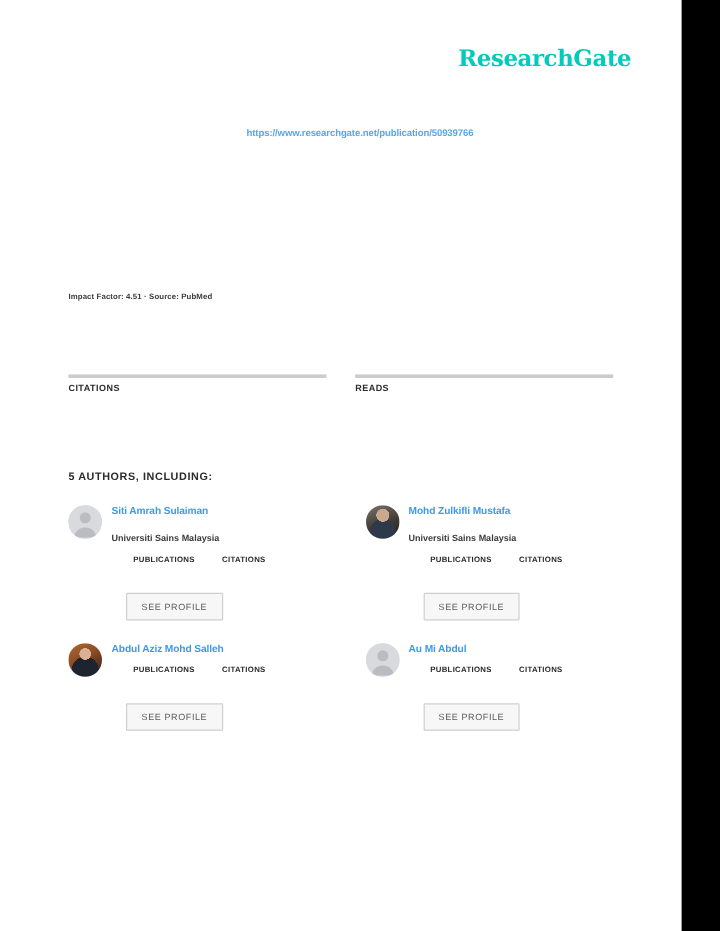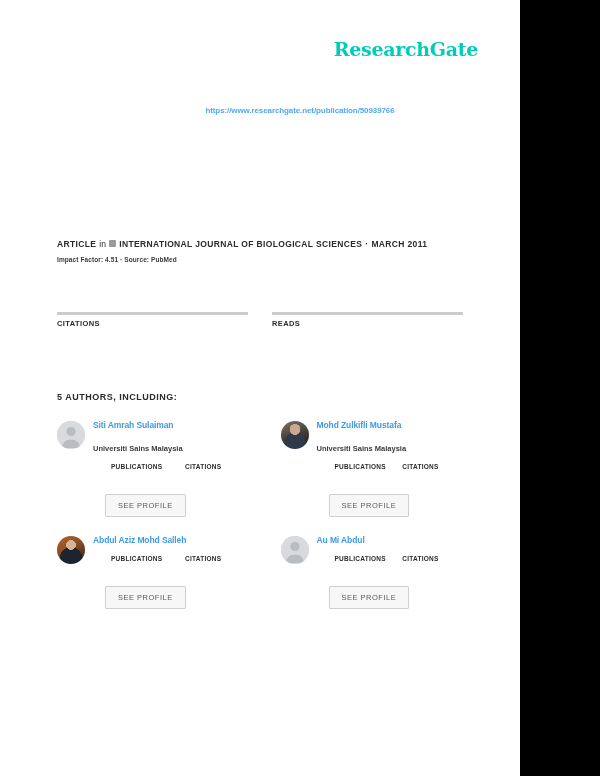--- a/index.html
+++ b/index.html
@@ -10,21 +10,21 @@
   }
   body {
     width: 600px;
     height: 776px;
     overflow: hidden;
     font-family: "Liberation Sans", sans-serif;
   }
 
   .page {
     position: relative;
-    width: 520px;
+    width: 568px;
     height: 776px;
     background: #ffffff;
     box-sizing: border-box;
     overflow: hidden;
   }
 
   
   .logo-row {
     position: absolute;
     top: 40px;
@@ -260,28 +260,20 @@
 
 <div class="page">
 
   <div class="logo-row">
     <div class="rg-logo">ResearchGate</div>
   </div>
 
   <div class="url-line">https://www.researchgate.net/publication/50939766</div>
 
   <div class="meta-block">
-    <div class="meta-line">
-      <span class="kw">ARTICLE</span>
-      <span class="in">in</span>
-      <span class="journal-icon"></span>
-      <span>INTERNATIONAL JOURNAL OF BIOLOGICAL SCIENCES</span>
-      <span>·</span>
-      <span>MARCH 2011</span>
-    </div>
     <div class="impact-line">Impact Factor: 4.51 · Source: PubMed</div>
   </div>
 
   <div class="stats-row">
     <div class="stat-col">
       <div class="stat-rule"></div>
       <div class="stat-value"></div>
       <div class="stat-label">CITATIONS</div>
     </div>
     <div class="stat-col">

